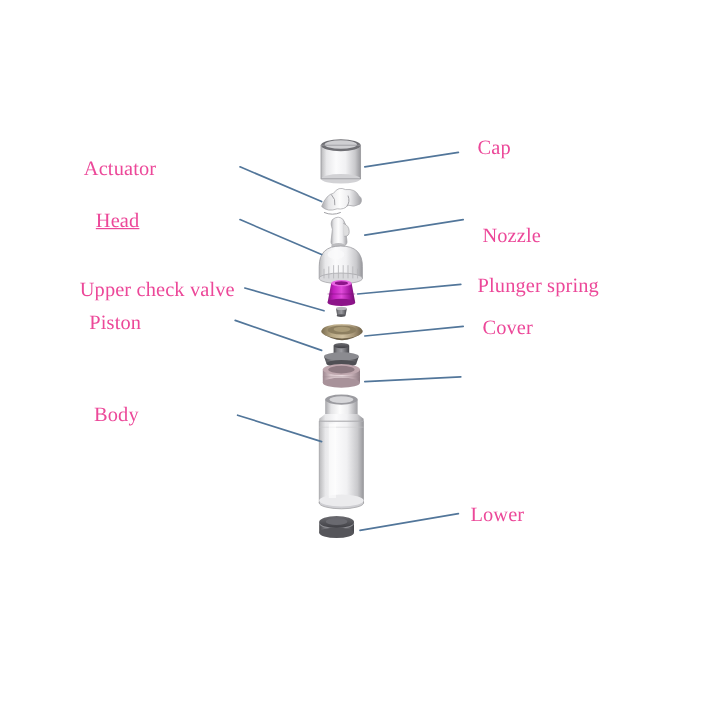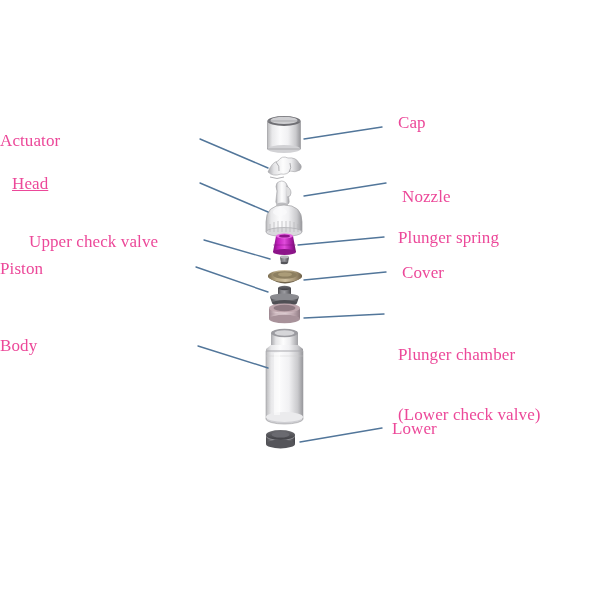--- a/index.html
+++ b/index.html
@@ -13,21 +13,21 @@
   svg.layer{position:absolute;left:0;top:0;width:600px;height:600px;}
   .label{
     position:absolute;
     color:#ec4899;
     font-size:17px;
     line-height:20px;
     white-space:pre;
     letter-spacing:0.1px;
   }
   .label.right{text-align:left;}
-  .label.left{text-align:left;}
+  .label.left{text-align:center;}
 </style>
 </head>
 <body>
 
 <div id="diagram">
 
   <svg class="layer" viewBox="0 0 600 600">
     <defs>
       <linearGradient id="gWhite" x1="0" y1="0" x2="1" y2="0">
         <stop offset="0%" stop-color="#b9b9bb"></stop>
@@ -188,28 +188,24 @@
       <line x1="382" y1="127" x2="304" y2="139"></line>
       <line x1="386" y1="183" x2="304" y2="196"></line>
       <line x1="384" y1="237" x2="298" y2="245"></line>
       <line x1="386" y1="272" x2="304" y2="280"></line>
       <line x1="384" y1="314" x2="304" y2="318"></line>
       <line x1="382" y1="428" x2="300" y2="442"></line>
     </g>
   </svg>
 
   <div class="label left" style="left:0;width:200px;top:131px;"><span>Actuator</span></div>
-  <div class="label left" style="left:12px;width:196px;top:174px;text-decoration:underline;"><span>Head</span></div>
+  <div class="label left" style="left:0;width:196px;top:174px;text-decoration:underline;"><span>Head</span></div>
   <div class="label left" style="left:0;width:204px;top:232px;margin-left:29px;"><span>Upper check valve</span></div>
   <div class="label left" style="left:0;width:192px;top:259px;"><span>Piston</span></div>
   <div class="label left" style="left:0;width:194px;top:336px;"><span>Body</span></div>
 
   <div class="label right" style="left:398px;top:113px;"><span>Cap</span></div>
   <div class="label right" style="left:402px;top:174px;margin-top:13px;"><span>Nozzle</span></div>
   <div class="label right" style="left:398px;top:228px;"><span>Plunger spring</span></div>
   <div class="label right" style="left:402px;top:263px;"><span>Cover</span></div>
-  <div class="label right" style="left:398px;top:305px;">
-    <div>Plunger chamber</div>
-    <div>(Lower check valve)</div>
-  </div>
   <div class="label right" style="left:392px;top:419px;"><span>Lower</span></div>
 
 </div>
 
 </body></html>

